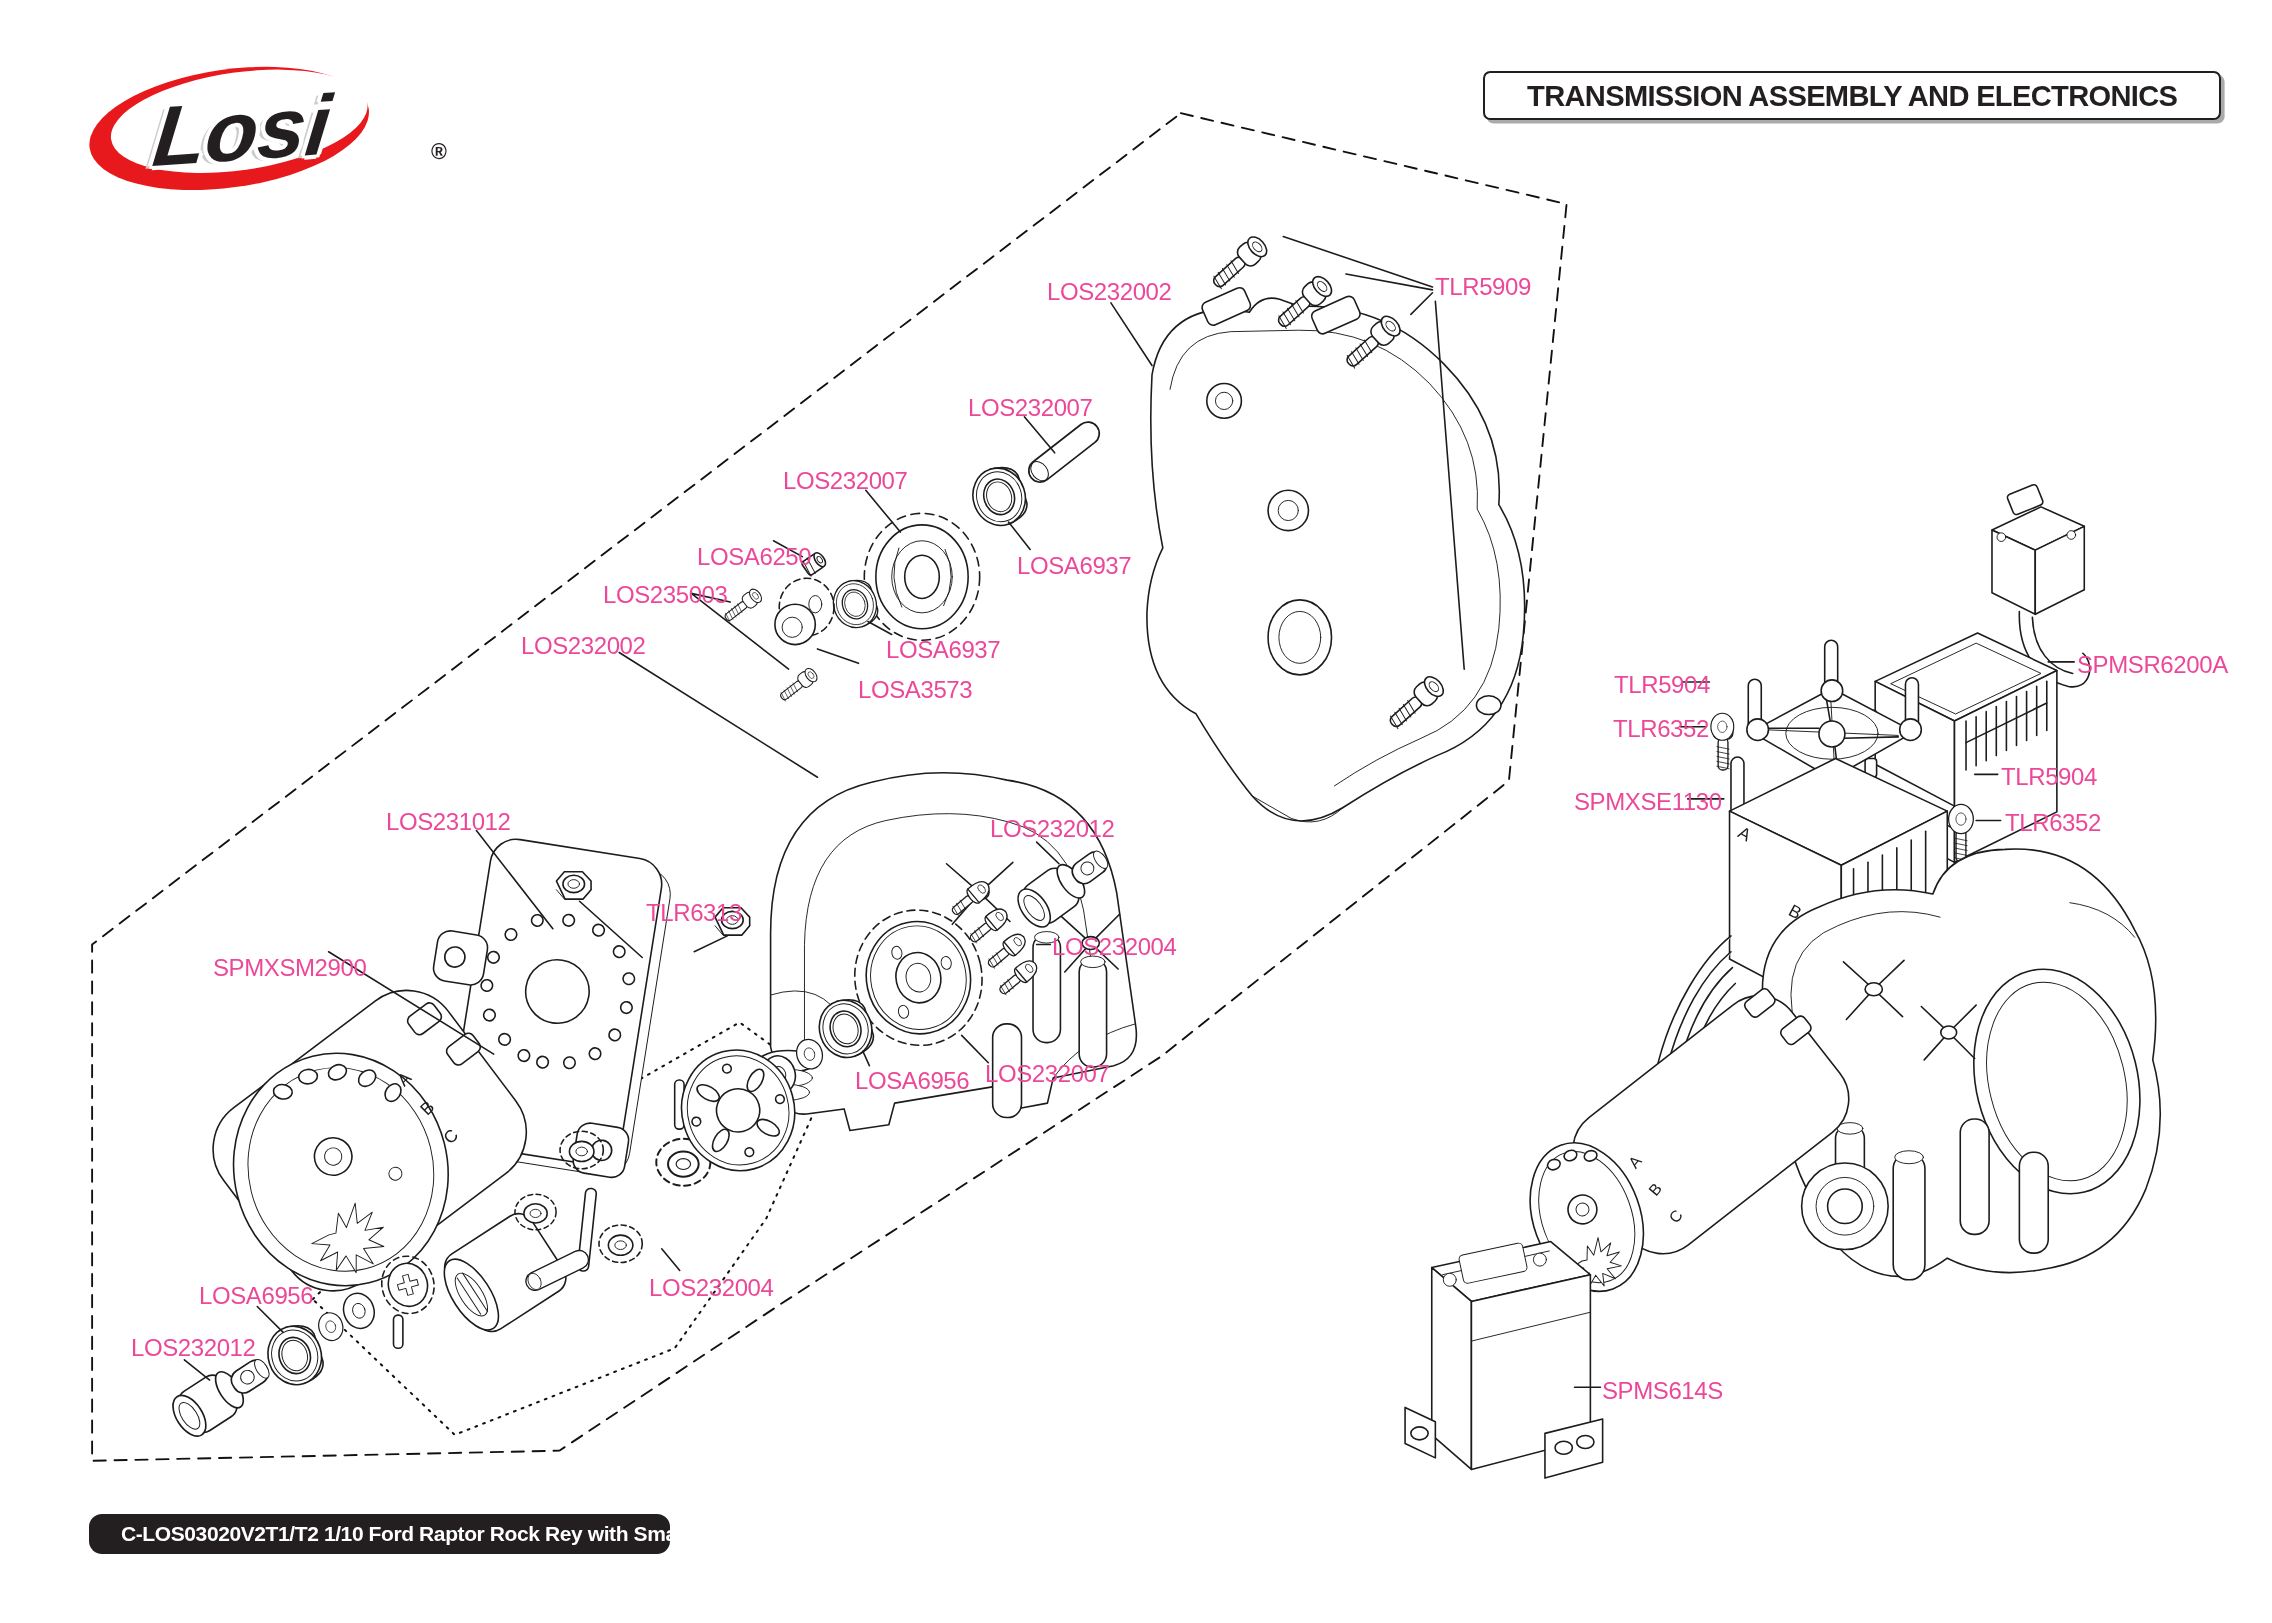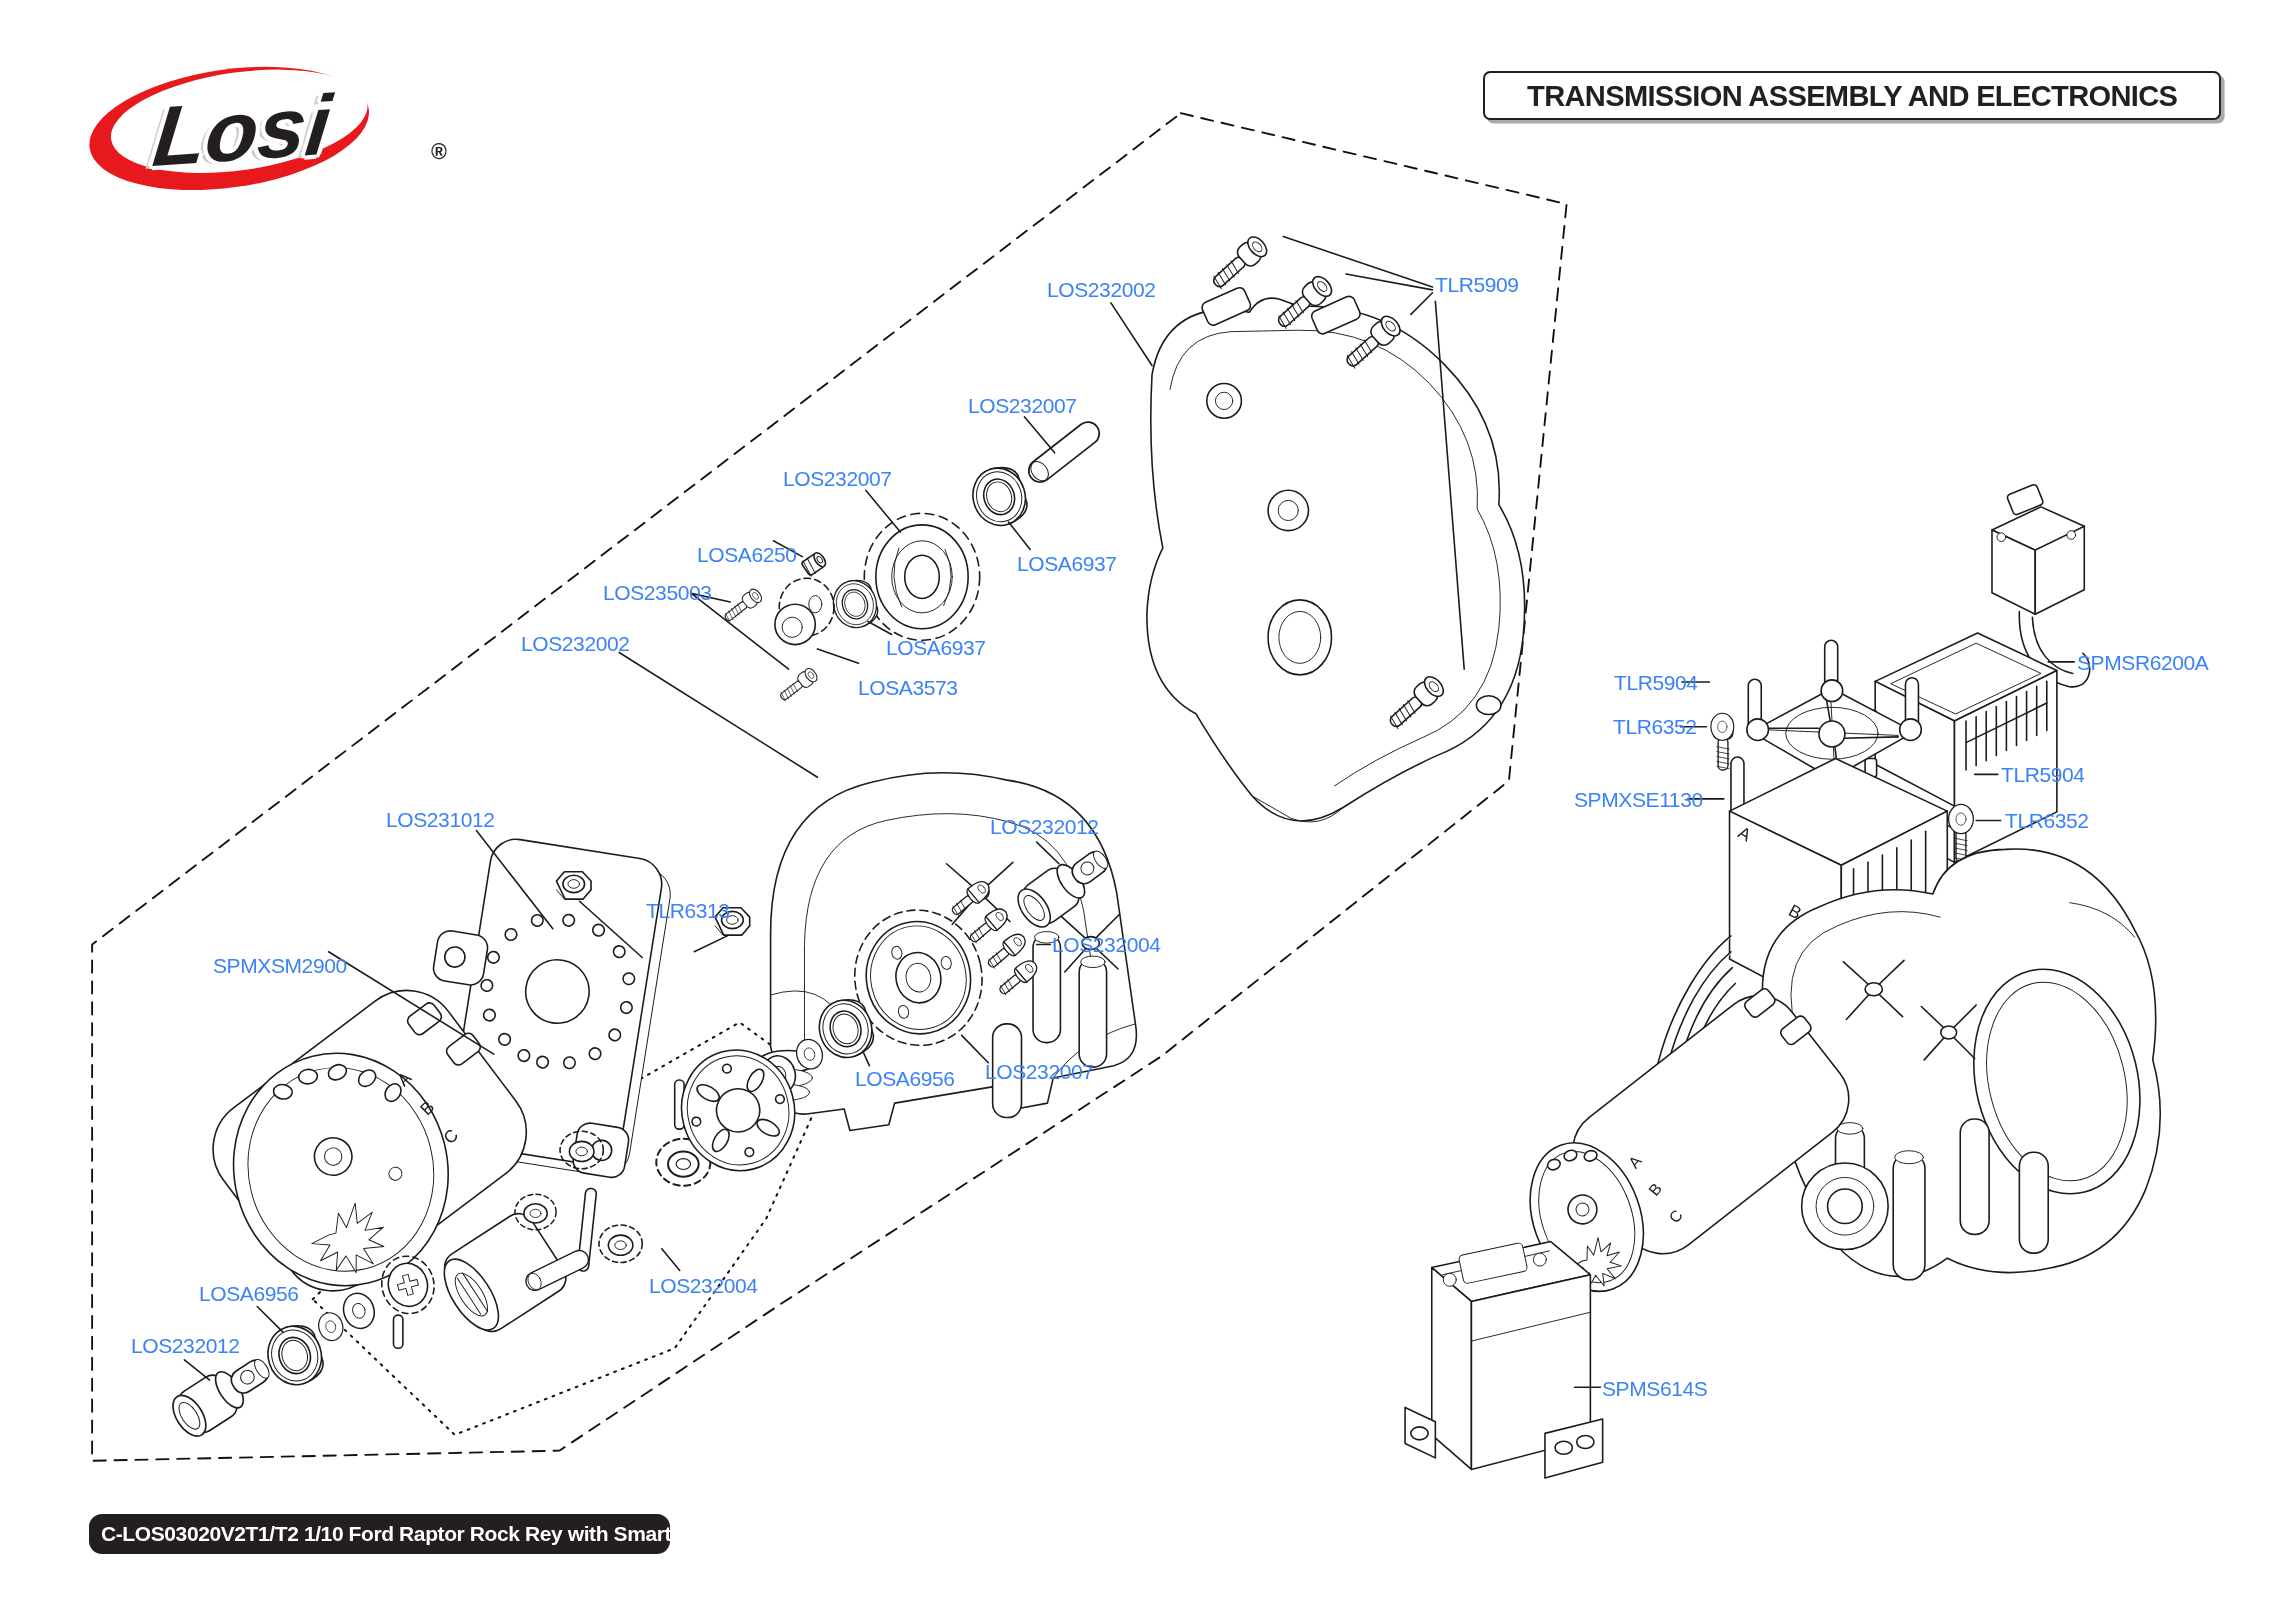--- a/index.html
+++ b/index.html
@@ -10,28 +10,28 @@
   
   .art path,.art rect,.art ellipse,.art circle,.art polygon,.art polyline,.art line{
       fill:#fff;stroke:#1c1c1c;stroke-width:2.2;stroke-linejoin:round;stroke-linecap:round;}
   .art .nf{fill:none;}
   .art .thin{stroke-width:1.3;}
   .art .lead{fill:none;stroke:#1c1c1c;stroke-width:2;}
   .art .dashedB{fill:none;stroke:#111;stroke-width:2.6;stroke-dasharray:17 12;}
   .art .dotted{fill:none;stroke:#111;stroke-width:2.8;stroke-dasharray:2.5 9;stroke-linecap:round;}
   .art .teeth{fill:none;stroke:#1c1c1c;}
   .art text{stroke:none;fill:#1c1c1c;}
-  .plabel{position:absolute;font-size:21px;letter-spacing:-0.4px;white-space:nowrap;color:#3b82f6;}
+  .plabel{position:absolute;font-size:24px;letter-spacing:-0.4px;white-space:nowrap;color:#ec4899;}
   .title-box{position:absolute;left:1468px;top:71px;width:734px;height:45px;
       border:2.9px solid #231f20;border-radius:7.2px;background:#fff;
       box-shadow:3.6px 3.6px 0 #aaa;display:flex;align-items:center;justify-content:center;margin-left:15px;}
   .title-box span{font-weight:bold;font-size:30px;letter-spacing:-0.7px;transform:scaleX(0.97);white-space:nowrap;}
   .footer-bar{position:absolute;left:89px;top:1514px;width:581px;height:40px;background:#231f20;
       border-radius:13px;display:flex;align-items:center;}
-  .footer-bar span{color:#fff;font-weight:bold;font-size:21px;padding-left:12px;letter-spacing:-0.4px;white-space:nowrap;}
+  .footer-bar span{color:#fff;font-weight:bold;font-size:21px;padding-left:32px;letter-spacing:-0.4px;white-space:nowrap;}
   .logo-wrap{position:absolute;left:72px;top:58px;width:346px;height:151px;}
   .logo-word{position:absolute;left:33px;top:19px;width:274px;text-align:center;
       font-weight:bold;font-style:italic;font-size:85px;line-height:108px;
       transform:skewX(-10deg) rotate(-4deg);
       color:#231f20;text-shadow:
         -4.3px 0 0 #fff,4.3px 0 0 #fff,0 -4.3px 0 #fff,0 4.3px 0 #fff,
         -2.9px -2.9px 0 #fff,2.9px 2.9px 0 #fff,-2.9px 2.9px 0 #fff,2.9px -2.9px 0 #fff,
         -6.5px 2.2px 0 #ccc;}
   .logo-reg{position:absolute;left:359px;top:81px;font-size:21.6px;font-weight:bold;}
 </style>

